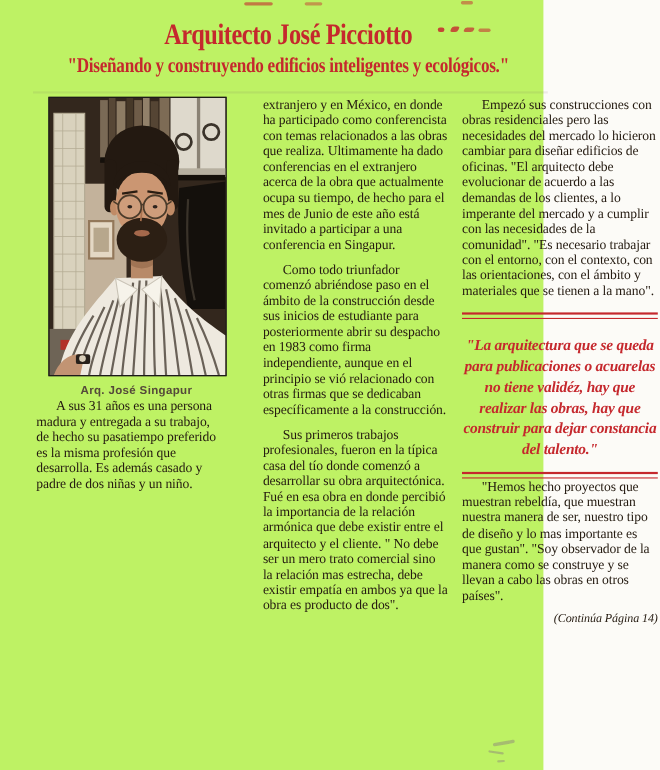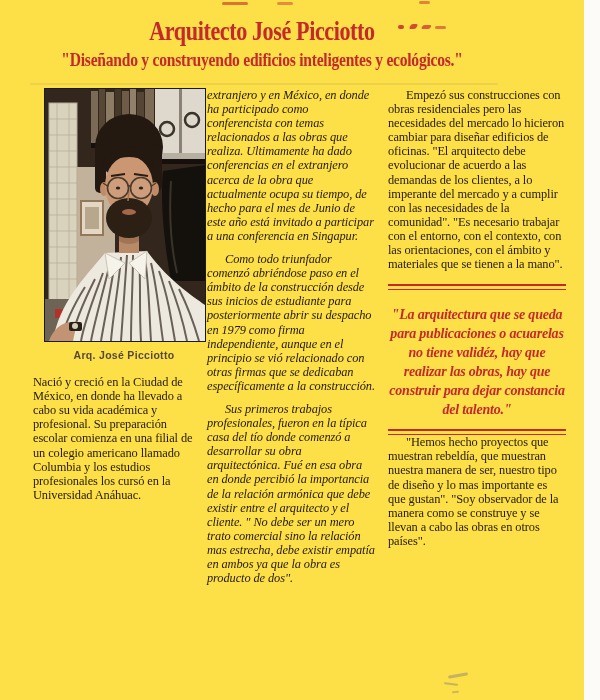--- a/index.html
+++ b/index.html
@@ -1,34 +1,34 @@
 <!DOCTYPE html>
 <html><head>
 <meta charset="utf-8">
 <style>
   html,body{margin:0;padding:0;}
   body{width:600px;height:700px;overflow:hidden;background:#fcfbf7;
        font-family:"Liberation Serif",serif;-webkit-font-smoothing:antialiased;}
-  .page{position:absolute;left:0;top:0;width:584px;height:700px;background:#fde047;}
+  .page{position:absolute;left:0;top:0;width:494px;height:700px;background:#bef264;}
 
   
   .header{position:absolute;left:0;top:17px;width:524px;text-align:center;
           transform:scaleX(.82);transform-origin:50% 0;}
   .title{font-size:27px;font-weight:bold;color:#c5282d;line-height:1.05;
          letter-spacing:-.5px;white-space:nowrap;}
   .subtitle{margin-top:4px;font-size:19px;font-weight:bold;color:#c5282d;
             letter-spacing:-.3px;white-space:nowrap;}
 
   
   .cols{position:absolute;left:33px;top:88px;display:flex;color:#241a10;}
   .col{font-size:12.4px;line-height:14.1px;letter-spacing:-.1px;}
   .col p{margin:0;}
   .col p + p{margin-top:9px;}
   .col1{width:170px;}
-  .col2{width:168px;margin-left:4px;font-style:italic;}
+  .col2{width:168px;margin-left:36px;}
   .col3{width:178px;margin-left:13px;}
   .indent{text-indent:18px;}
 
   
   .photo-wrap{margin-left:11px;width:160px;}
   .photo{width:160px;height:252px;border:1px solid #1b1b1b;display:block;background:#33271d;}
   .caption{margin-top:6px;text-align:center;font-family:"Liberation Sans",sans-serif;
            font-size:10.5px;font-weight:bold;letter-spacing:.3px;color:#55493a;}
   .col1 .first-par{margin-top:13px;}
 
@@ -169,33 +169,34 @@
             <circle cx="73" cy="99" r="10.5" fill="rgba(255,255,255,.07)" stroke="#4a3b2a" stroke-width="1.6"></circle>
             <circle cx="96" cy="99" r="10.5" fill="rgba(255,255,255,.07)" stroke="#4a3b2a" stroke-width="1.6"></circle>
             <path d="M83.5 97 L85.5 97" stroke="#4a3b2a" stroke-width="1.6"></path>
             <path d="M62.5 97 L58 94" stroke="#4a3b2a" stroke-width="1.4"></path>
             <path d="M106.5 97 L111 94" stroke="#4a3b2a" stroke-width="1.4"></path>
             <path d="M4 252 C8 240 18 231 32 233 L28 252 Z" fill="#c29473"></path>
             <rect x="24" y="233" width="13" height="9" rx="2" fill="#27201a"></rect>
             <circle cx="30" cy="237" r="3" fill="#d8cdb8"></circle>
           </g>
         </svg>
-        <div class="caption">Arq. José Picciotto</div>
+        <div class="caption">Arq. José Singapur</div>
       </div>
-      <p class="first-par">Nació y creció en la Ciudad de México, en donde ha llevado a cabo su vida académica y profesional.  Su preparación escolar comienza en una filial de un colegio americano llamado Columbia y los estudios profesionales los cursó en la Universidad Anáhuac.</p>
+      <p class="indent">A sus 31 años es una persona madura y entregada a su trabajo, de hecho su pasatiempo preferido es la misma profesión que desarrolla.  Es además casado y padre de dos niñas y un niño.</p>
     </div>
 
     <div class="col col2">
       <p>extranjero y en México, en donde ha participado como conferencista con temas relacionados a las obras que realiza.  Ultimamente ha dado conferencias en el extranjero acerca de la obra que actualmente ocupa su tiempo, de hecho para el mes de Junio de este año está invitado a participar a una conferencia en Singapur.</p>
-      <p class="indent">Como todo triunfador comenzó abriéndose paso en el ámbito de la construcción desde sus inicios de estudiante para posteriormente abrir su despacho en 1979 como firma independiente, aunque en el principio se vió relacionado con otras firmas que se dedicaban específicamente a la construcción.</p>
+      <p class="indent">Como todo triunfador comenzó abriéndose paso en el ámbito de la construcción desde sus inicios de estudiante para posteriormente abrir su despacho en 1983 como firma independiente, aunque en el principio se vió relacionado con otras firmas que se dedicaban específicamente a la construcción.</p>
       <p class="indent">Sus primeros trabajos profesionales, fueron en la típica casa del tío donde comenzó a desarrollar su obra arquitectónica. Fué en esa obra en donde percibió la importancia de la relación armónica que debe existir entre el arquitecto y el cliente. " No debe ser un mero trato comercial sino la relación mas estrecha, debe existir empatía en ambos ya que la obra es producto de dos".</p>
     </div>
 
     <div class="col col3">
       <p class="indent">Empezó sus construcciones con obras residenciales pero las necesidades del mercado lo hicieron cambiar para diseñar edificios de oficinas.  "El arquitecto debe evolucionar de acuerdo a las demandas de los clientes, a lo imperante del mercado y a cumplir con las necesidades de la comunidad". "Es necesario trabajar con el entorno, con el contexto, con las orientaciones, con el ámbito y materiales que se tienen a la mano".</p>
       <div class="double-rule"></div>
       <div class="pull-quote">"La arquitectura que se queda para publicaciones o acuarelas no tiene validéz, hay que realizar las obras, hay que construir para dejar constancia del talento."</div>
       <div class="double-rule rule-2"></div>
       <p class="indent after-quote">"Hemos hecho proyectos que muestran rebeldía, que muestran nuestra manera de ser, nuestro tipo de diseño y lo mas importante es que gustan".  "Soy observador de la manera como se construye y se llevan a cabo las obras en otros países".</p>
+      <div class="continuation">(Continúa Página 14)</div>
     </div>
 
   </div>
 </div>
 
 </body></html>

